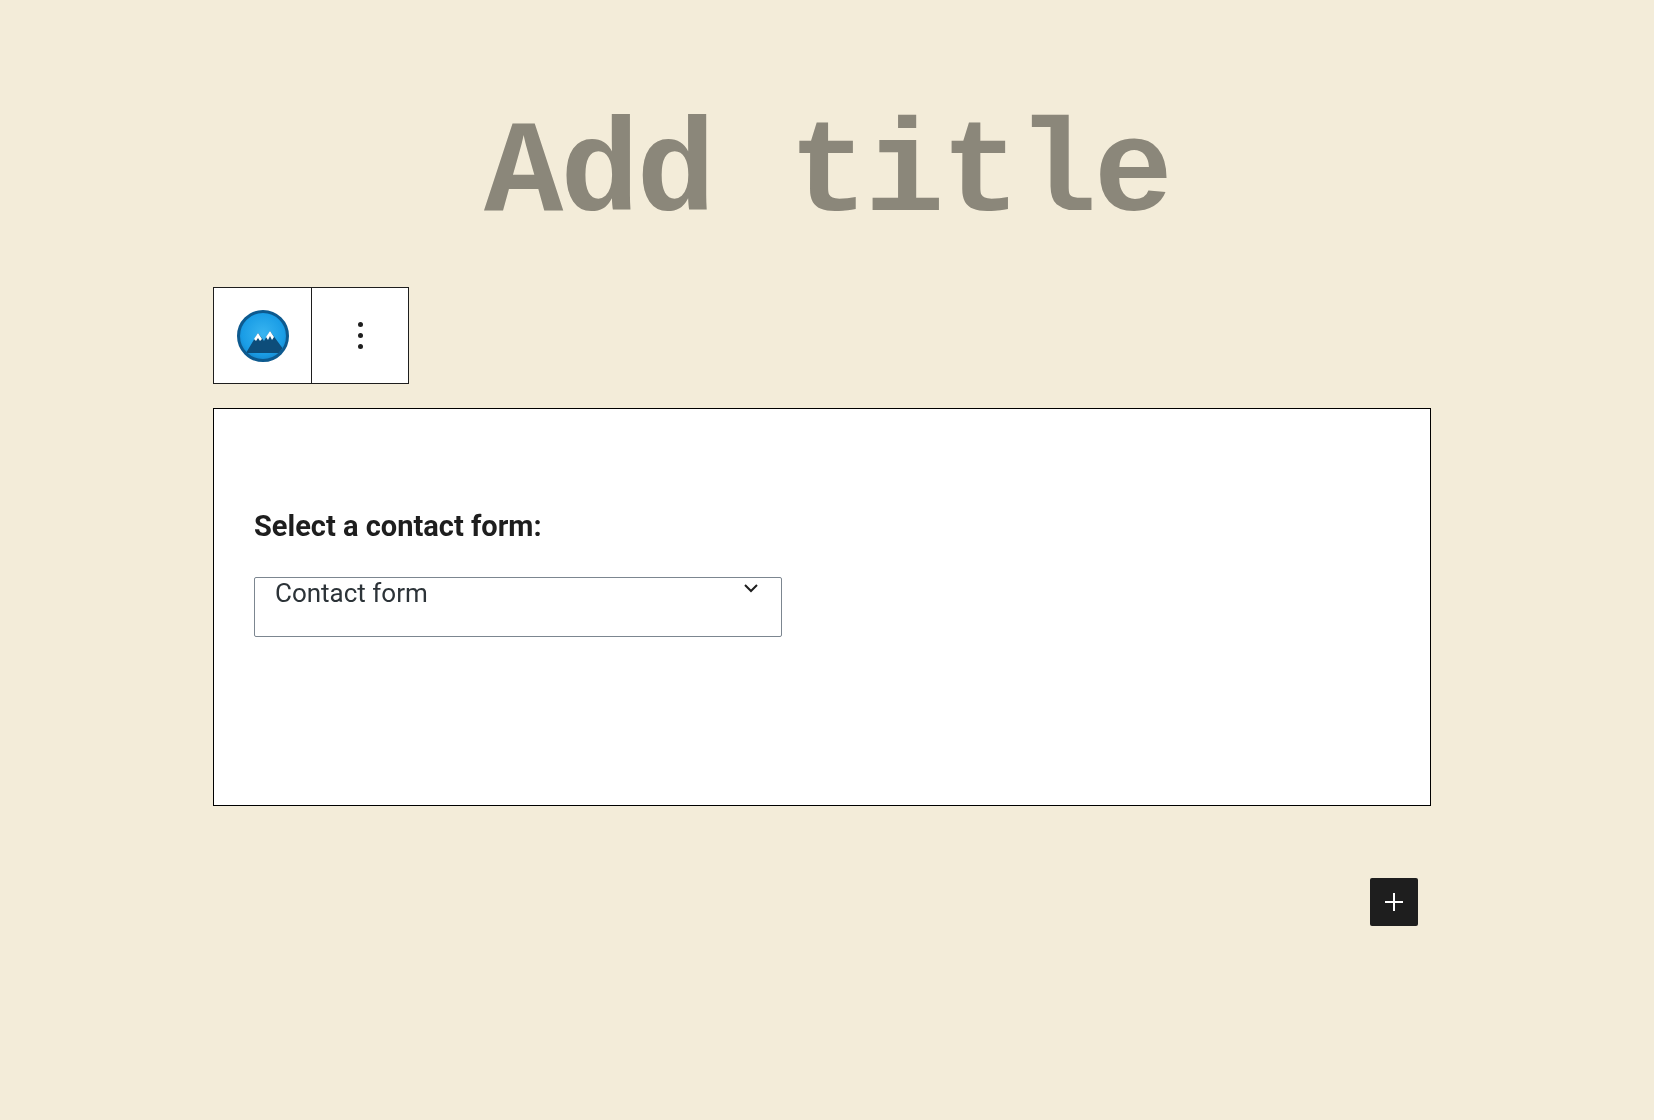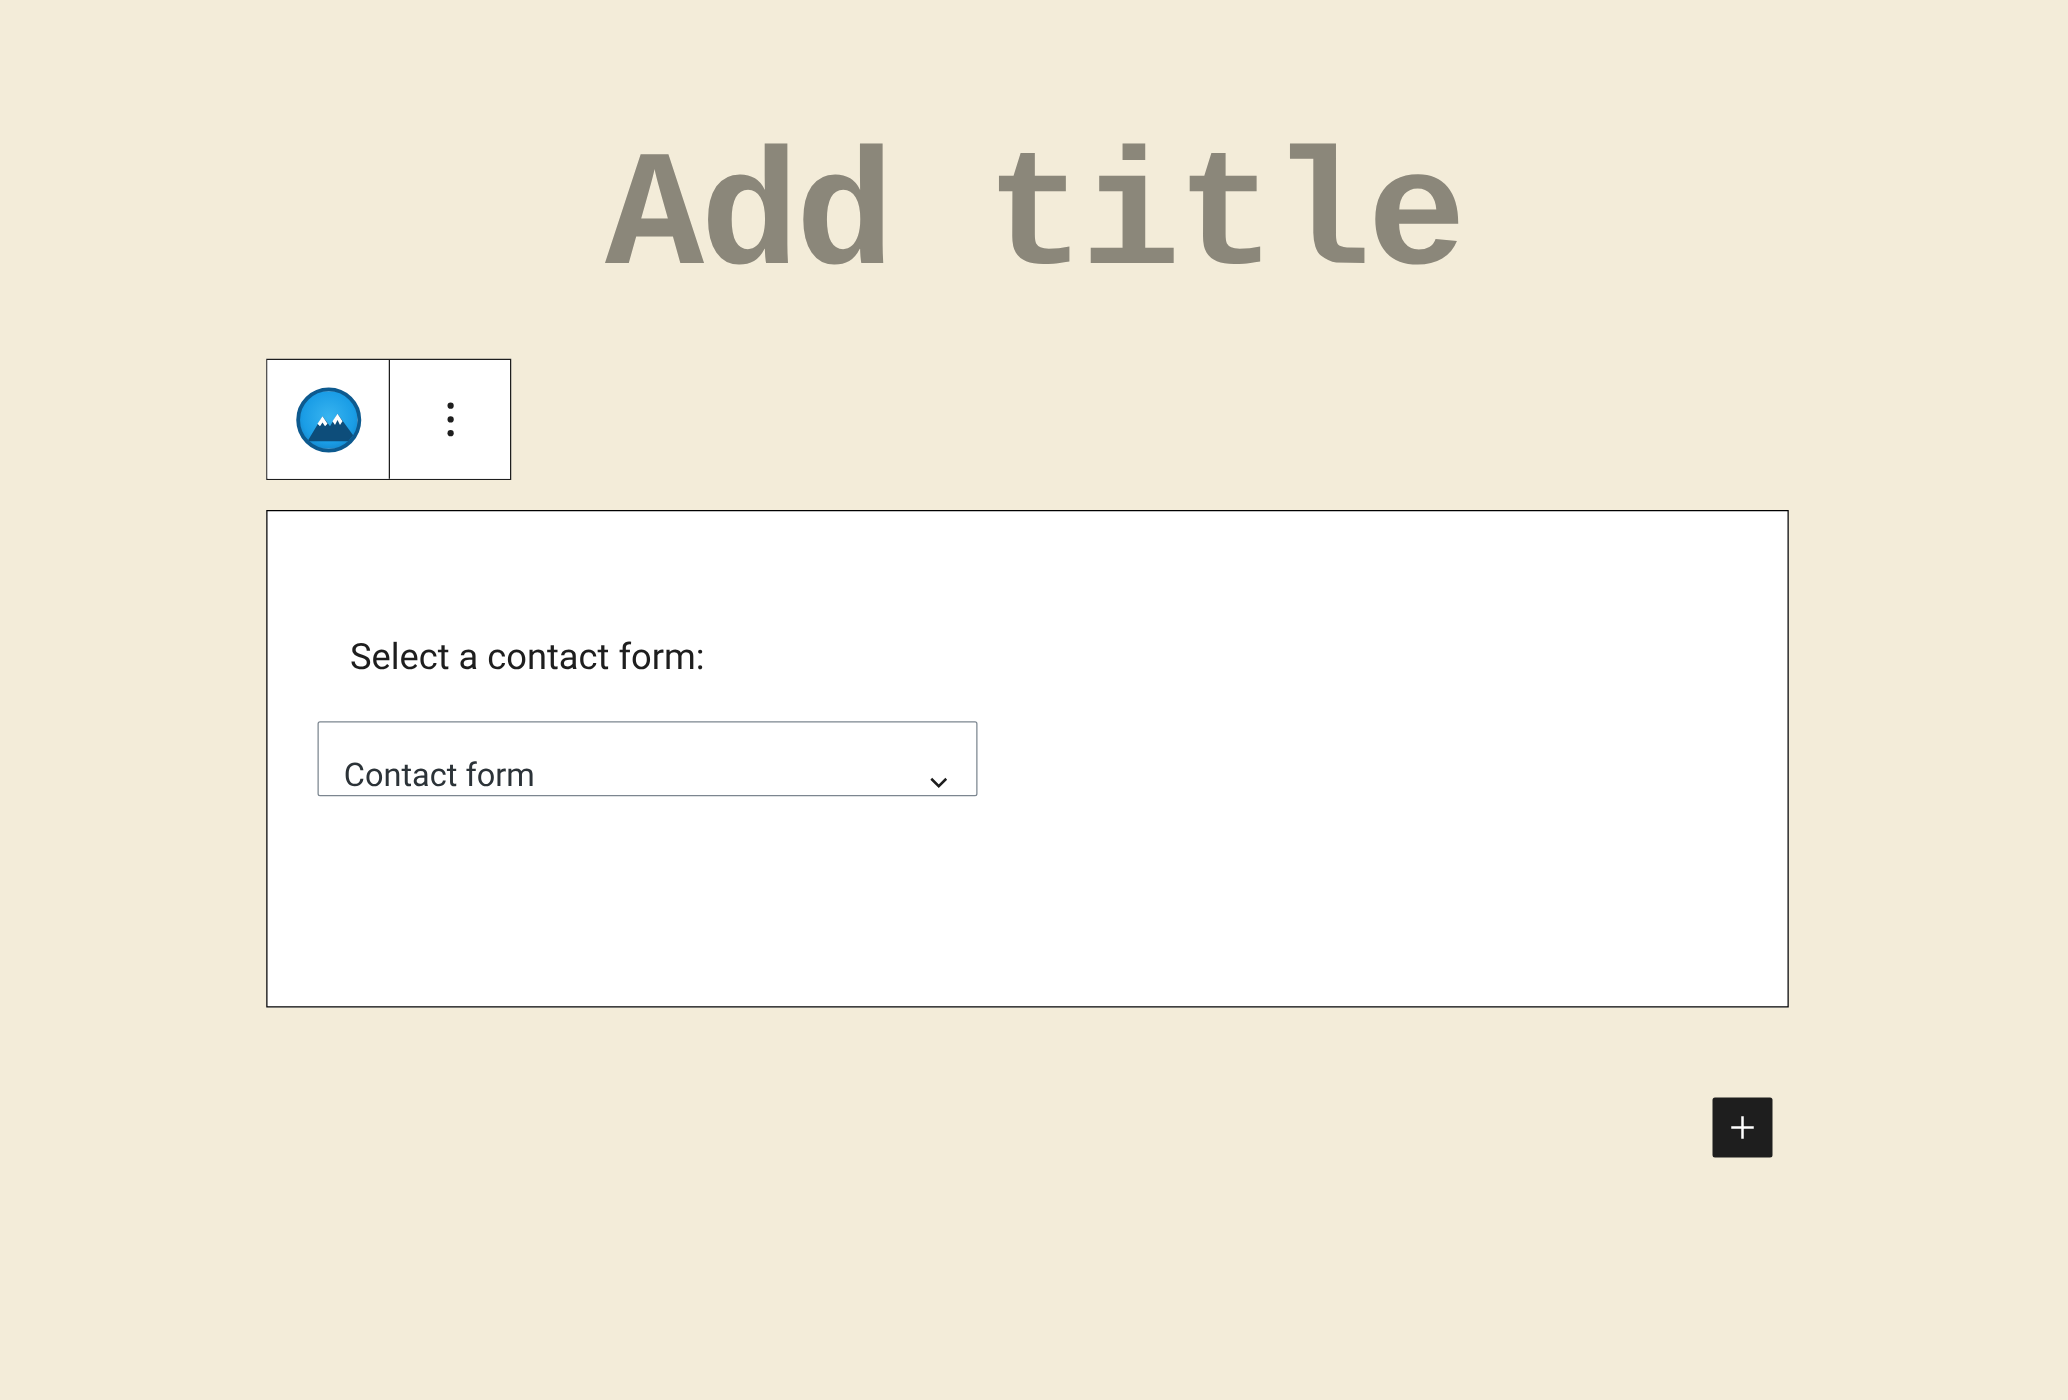--- a/index.html
+++ b/index.html
@@ -88,33 +88,32 @@
       left: 213px;
       top: 408px;
       width: 1218px;
       height: 398px;
       background: #fff;
       border: 1px solid #000;
       padding: 100px 40px 40px 40px;
     }
     .block-label {
       font-size: 29px;
-      font-weight: 400;
+      font-weight: 700;
       color: #1e1e1e;
       margin-bottom: 34px;
-      margin-left: 26px;
     }
     .select-wrapper {
       position: relative;
       width: 528px;
       height: 60px;
       border: 1px solid #7c8690;
       background: #fff;
       display: flex;
-      align-items: flex-end;
+      align-items: flex-start;
       padding: 0 20px;
       cursor: pointer;
       border-radius: 2px;
     }
     .select-value {
       font-size: 26px;
       color: #2c3338;
       flex: 1;
     }
     .chevron-icon {

